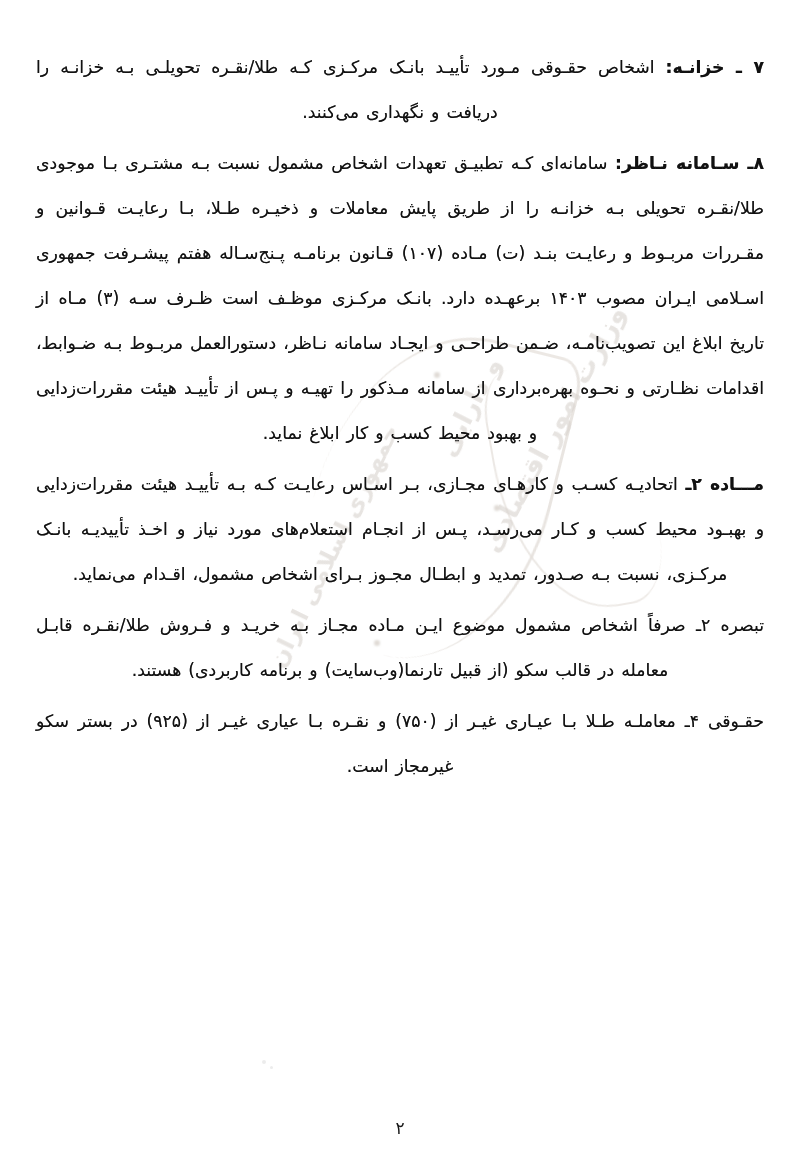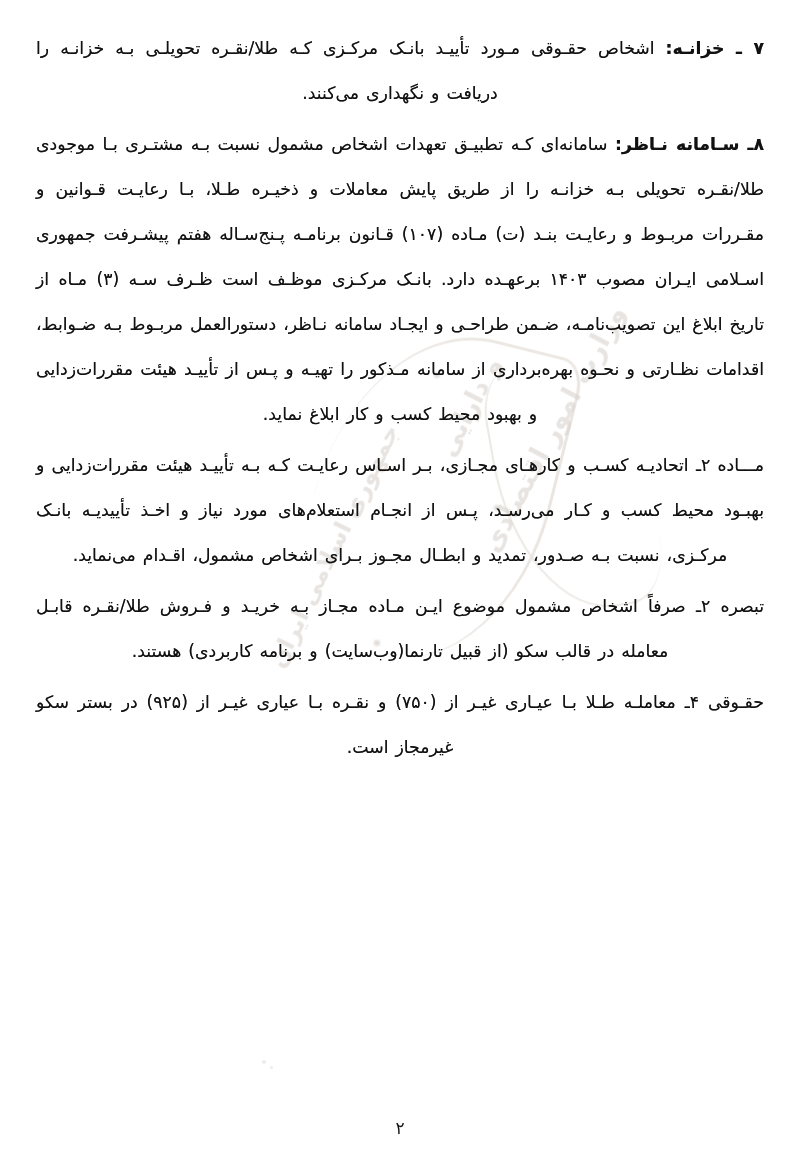--- a/index.html
+++ b/index.html
@@ -91,38 +91,39 @@
     background: #e0dbd6;
     filter: blur(1px);
   }
 
   
   #content {
     position: relative;
     z-index: 2;
     padding: 26px 36px 0 36px;
     box-sizing: border-box;
+    margin-top: 19px;
   }
   .para {
     margin: 0 0 6px 0;
     text-align: justify;
     text-align-last: center;
     line-height: 45px;
     font-size: 17.3px;
     color: #111111;
     letter-spacing: 0.2px;
     word-spacing: 1.5px;
     text-shadow: 0 0 .6px rgba(0,0,0,.55);
   }
   .lead {
     font-weight: 700;
     letter-spacing: 1.6px;
   }
   .lead-wide {
-    font-weight: 400;
+    font-weight: 700;
     letter-spacing: 3px;
   }
 
   #page-number {
     position: absolute;
     z-index: 2;
     left: 0;
     right: 0;
     top: 1118px;
     text-align: center;

